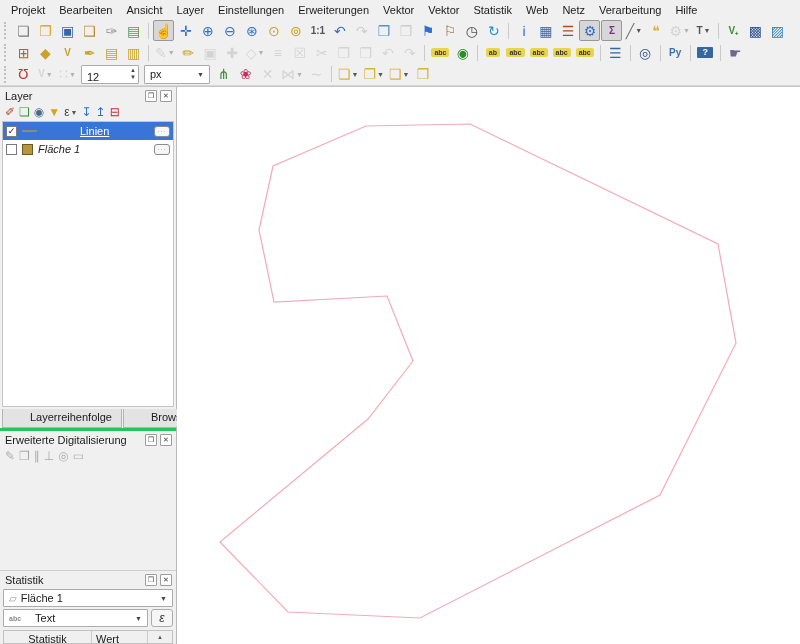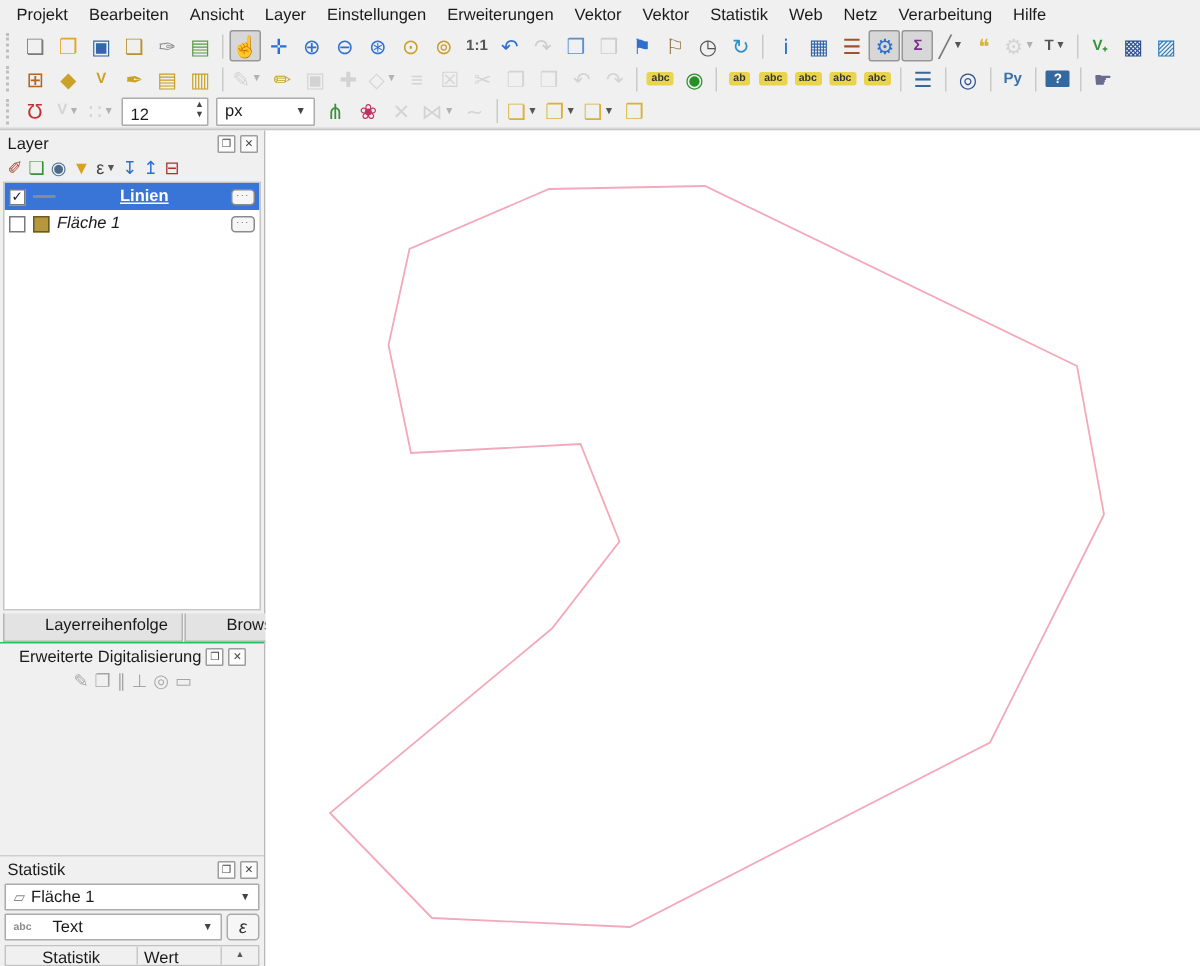--- a/index.html
+++ b/index.html
@@ -49,38 +49,38 @@
   
   .main { flex:1 1 auto; display:flex; border-top:1px solid #c7c7c7; min-height:0; }
   .dock { width:177px; flex:0 0 auto; background:#f0f0f0; border-right:1px solid #b9b9b9;
           display:flex; flex-direction:column; min-height:0; }
   .canvas { flex:1 1 auto; background:#ffffff; position:relative; overflow:hidden; }
   .canvas svg { position:absolute; left:0; top:0; }
 
   
   .panel { display:flex; flex-direction:column; min-height:0; }
   #layers-panel { height:322px; flex:0 0 auto; }
-  #adv-panel { height:142px; flex:0 0 auto; border-top:1px solid #22c55e;align-items:center; }
+  #adv-panel { height:142px; flex:0 0 auto; border-top:3px solid #22c55e; }
   #stats-panel { flex:1 1 auto; border-top:1px solid #cfcfcf; }
   .panel-header { height:17px; display:flex; align-items:center; padding:2px 4px 1px 5px;
                   flex:0 0 auto; }
   .panel-title { flex:1; }
   .phb { width:12px; height:12px; margin-left:3px; display:flex; align-items:center;
          justify-content:center; font-size:7px; color:#444; border:1px solid #9d9d9d;
          background:#fcfcfc; border-radius:1px; }
 
   .ptoolbar { display:flex; align-items:center; gap:4px; padding:2px 4px 3px 5px; flex:0 0 auto; }
   .pt { font-size:12px; line-height:1; display:flex; align-items:center; }
   .pt.disabled { opacity:.35; }
 
   .layer-tree { flex:1; background:#fff; border:1px solid #c5c5c5; margin:0 2px 2px 2px;
                 overflow:hidden; }
   .lrow { height:18px; display:flex; align-items:center; gap:5px; padding:0 3px; }
   .lrow.selected { background:#3875d7; color:#fff; }
-  .lrow.selected .llabel { font-weight:bold; text-decoration:underline;padding-left:38px; }
+  .lrow.selected .llabel { font-weight:normal; text-decoration:underline;padding-left:38px; }
   .lrow .italic { font-style:italic; }
   .cb { width:11px; height:11px; background:#fff; border:1px solid #7a7a7a; font-size:9px;
         line-height:9px; text-align:center; color:#222; flex:0 0 auto; }
   .sym-line { width:15px; height:2px; background:#8a8a8a; flex:0 0 auto; }
   .sym-fill { width:11px; height:11px; border:1px solid #6e5a20; flex:0 0 auto; }
   .badge { margin-left:auto; width:16px; height:11px; border:1px solid #8a8a8a; border-radius:3px;
            background:#f6f6f6; color:#555; font-size:6px; text-align:center; line-height:9px;
            flex:0 0 auto; letter-spacing:1px; }
 
   .tabbar { height:19px; display:flex; align-items:stretch; padding-left:2px; gap:1px;

